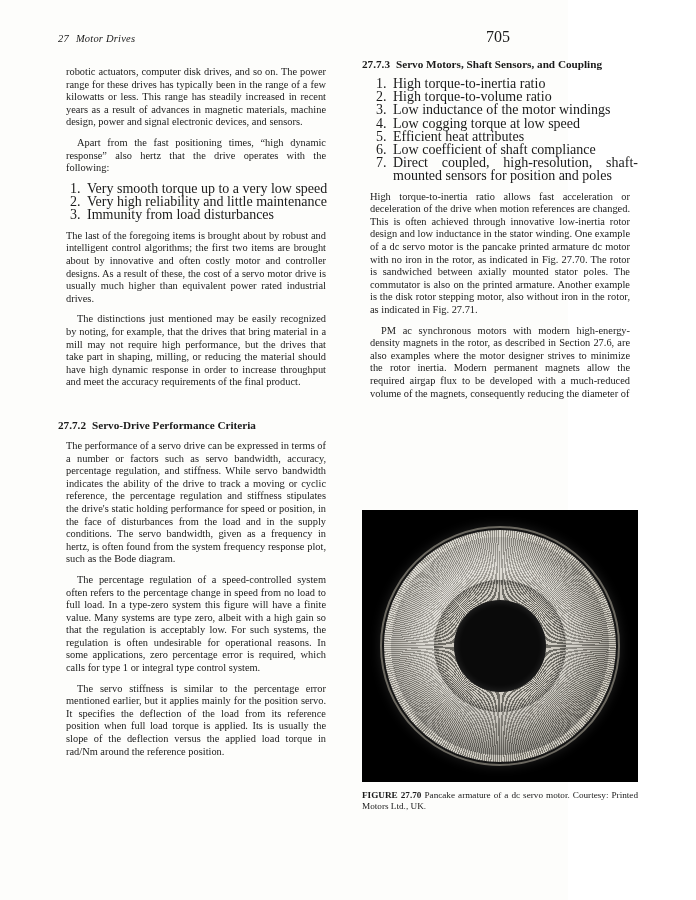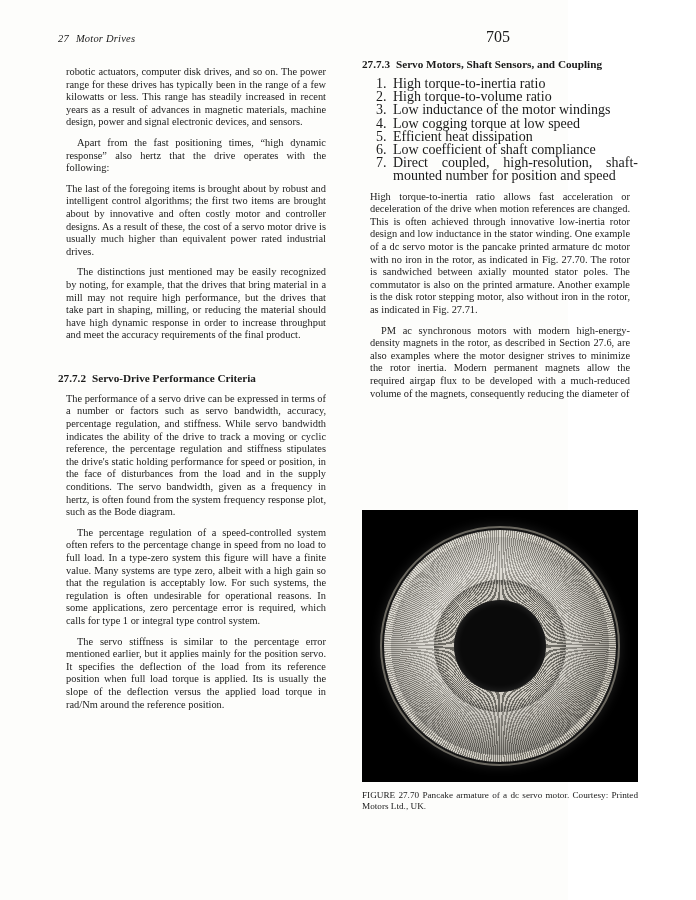--- a/index.html
+++ b/index.html
@@ -178,41 +178,46 @@
       rgba(0,0,0,0.38) 100%);
     mix-blend-mode: soft-light;
   }
   .figure-caption {
     margin-top: 8px;
     font-size: 9.2px;
     line-height: 11.4px;
     text-align: justify;
   }
   .figure-caption .fig-label {
-    font-weight: normal;
+    font-weight: bold;
   }
 </style>
 </head>
 <body>
 
 <div class="page">
 
   <div class="header">
     <div class="header-left">
       <span class="chap-num">27</span><span>Motor Drives</span>
     </div>
     <div class="header-right">705</div>
   </div>
 
   <div class="columns">
 
     <div class="col col-left">
       <p>robotic actuators, computer disk drives, and so on. The power range for these drives has typically been in the range of a few kilowatts or less. This range has steadily increased in recent years as a result of advances in magnetic materials, machine design, power and signal electronic devices, and sensors.</p>
       <p class="indent">Apart from the fast positioning times, “high dynamic response” also hertz that the drive operates with the following:</p>
 
+      <ol class="numlist">
+        <li>Very smooth torque up to a very low speed</li>
+        <li>Very high reliability and little maintenance</li>
+        <li>Immunity from load disturbances</li>
+      </ol>
 
       <p>The last of the foregoing items is brought about by robust and intelligent control algorithms; the first two items are brought about by innovative and often costly motor and controller designs. As a result of these, the cost of a servo motor drive is usually much higher than equivalent power rated industrial drives.</p>
       <p class="indent">The distinctions just mentioned may be easily recognized by noting, for example, that the drives that bring material in a mill may not require high performance, but the drives that take part in shaping, milling, or reducing the material should have high dynamic response in order to increase throughput and meet the accuracy requirements of the final product.</p>
 
       <div class="spacer-lg"></div>
 
       <h3 class="subhead">
         <span class="num">27.7.2</span><span>Servo-Drive Performance Criteria</span>
       </h3>
 
@@ -225,23 +230,23 @@
       <h3 class="subhead">
         <span class="num">27.7.3</span><span>Servo Motors, Shaft Sensors, and Coupling</span>
       </h3>
 
 
       <ol class="numlist wide">
         <li>High torque-to-inertia ratio</li>
         <li>High torque-to-volume ratio</li>
         <li>Low inductance of the motor windings</li>
         <li>Low cogging torque at low speed</li>
-        <li>Efficient heat dissipation</li>
+        <li>Efficient heat attributes</li>
         <li>Low coefficient of shaft compliance</li>
-        <li>Direct coupled, high-resolution, shaft-mounted number for position and speed</li>
+        <li>Direct coupled, high-resolution, shaft-mounted sensors for position and poles</li>
       </ol>
 
       <p>High torque-to-inertia ratio allows fast acceleration or deceleration of the drive when motion references are changed. This is often achieved through innovative low-inertia rotor design and low inductance in the stator winding. One example of a dc servo motor is the pancake printed armature dc motor with no iron in the rotor, as indicated in Fig. 27.70. The rotor is sandwiched between axially mounted stator poles. The commutator is also on the printed armature. Another example is the disk rotor stepping motor, also without iron in the rotor, as indicated in Fig. 27.71.</p>
       <p class="indent">PM ac synchronous motors with modern high-energy-density magnets in the rotor, as described in Section 27.6, are also examples where the motor designer strives to minimize the rotor inertia. Modern permanent magnets allow the required airgap flux to be developed with a much-reduced volume of the magnets, consequently reducing the diameter of</p>
     </div>
 
     <div class="figure-box">
       <div class="figure-img">
         <div class="fig-disc"></div>
         <div class="fig-gloss"></div>

